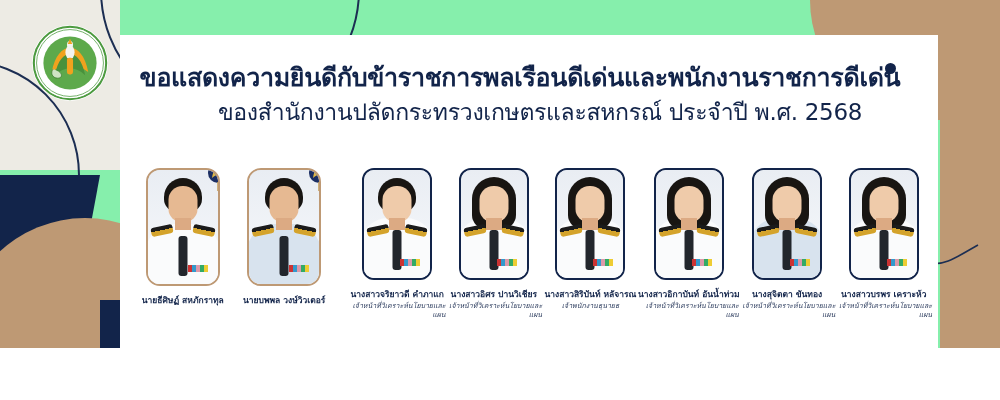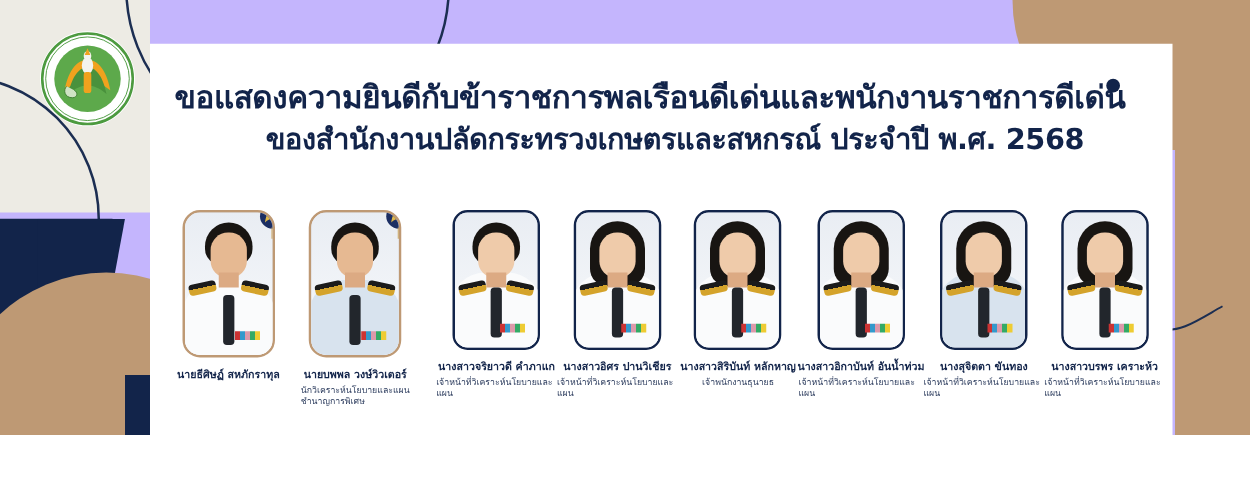--- a/index.html
+++ b/index.html
@@ -4,21 +4,21 @@
 <style>
   * { box-sizing: border-box; margin: 0; padding: 0; }
   html, body {
     width: 1000px; height: 400px;
     font-family: "DejaVu Sans", "Liberation Sans", sans-serif;
     overflow: hidden;
   }
   #stage {
     position: relative;
     width: 1000px; height: 348px;
-    background: #c4b5fd;
+    background: #86efac;
     overflow: hidden;
   }
 
   
   .deco { position: absolute; }
 
   #tan-top-right {
     top: -60px; right: -40px;
     width: 230px; height: 180px;
     background: #BE9974;
@@ -108,21 +108,21 @@
     left: 120px; top: 62px;
     width: 800px;
     text-align: center;
   }
   #title-line1 {
     font-size: 25px; font-weight: bold;
     color: #12244A; letter-spacing: -0.3px;
     line-height: 1.25;
   }
   #title-line2 {
-    font-size: 23px; font-weight: bold;
+    font-size: 23px; font-weight: normal;
     color: #12244A; letter-spacing: -0.3px;
     line-height: 1.35;
     margin-top: 4px;
     padding-left: 40px;
   }
 
   
   #people {
     position: absolute;
     left: 132px; top: 168px;
@@ -215,23 +215,24 @@
     font-weight: bold;
     color: #12244A;
     text-align: center;
     line-height: 1.25;
     white-space: nowrap;
   }
   .person-role {
     margin-top: 2px;
     font-size: 7px;
     color: #2A3A5C;
-    text-align: left;
+    text-align: right;
     line-height: 1.35;
     max-width: 104px;
+    font-style: italic;
   }
 </style>
 </head>
 <body>
 
 <div id="stage">
 
   <div class="deco" id="tan-right-band"></div>
   <div class="deco" id="tan-top-right"></div>
   <div class="deco" id="beige-top-left"></div>
@@ -309,21 +310,20 @@
             <div class="ribbon"></div>
           </div>
           <div class="royal-badge"><svg viewBox="0 0 24 30" width="24" height="30">
               <circle cx="12" cy="11" r="10" fill="#1B2E63"></circle>
               <path d="M12 3 L14 8 L12 7 L10 8 Z" fill="#E0B84A"></path>
               <path d="M6 16 C 7 9, 9 7, 12 7 C 15 7, 17 9, 18 16 C 16 14, 14 13, 12 13 C 10 13, 8 14, 6 16 Z" fill="#E0B84A"></path>
               <rect x="11.2" y="20" width="1.4" height="9" fill="#C9A25C"></rect>
             </svg></div>
         </div>
         <div class="person-name">นายบพพล วงษ์วิวเตอร์</div>
-        <div class="person-role">นักวิเคราะห์นโยบายและแผน<br>ชำนาญการพิเศษ</div>
       </div>
       <div class="person">
         <div class="photo-frame">
           <div class="portrait">
             <div class="bg-grad"></div>
             <div class="uniform"></div>
             <div class="hair"></div>
             <div class="face light"></div>
             <div class="neck"></div>
             <div class="tie"></div>
@@ -359,21 +359,21 @@
             <div class="uniform"></div>
             <div class="hair long"></div>
             <div class="face light"></div>
             <div class="neck"></div>
             <div class="tie"></div>
             <div class="epaulet-l"></div>
             <div class="epaulet-r"></div>
             <div class="ribbon"></div>
           </div>
         </div>
-        <div class="person-name">นางสาวสิริบันท์ หลักหาญ</div>
+        <div class="person-name">นางสาวสิริบันท์ หลัจารณ</div>
         <div class="person-role">เจ้าพนักงานธุนายธ</div>
       </div>
       <div class="person">
         <div class="photo-frame">
           <div class="portrait">
             <div class="bg-grad"></div>
             <div class="uniform"></div>
             <div class="hair long"></div>
             <div class="face light"></div>
             <div class="neck"></div>

